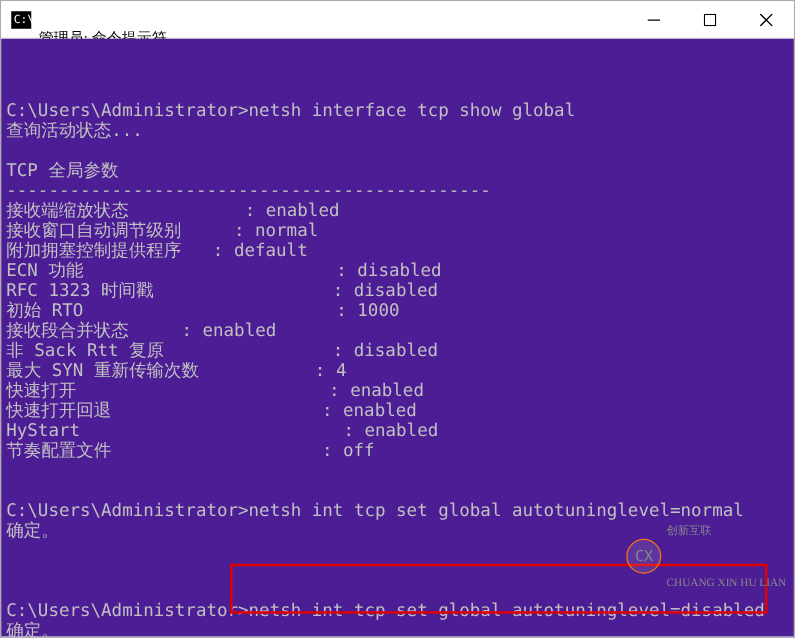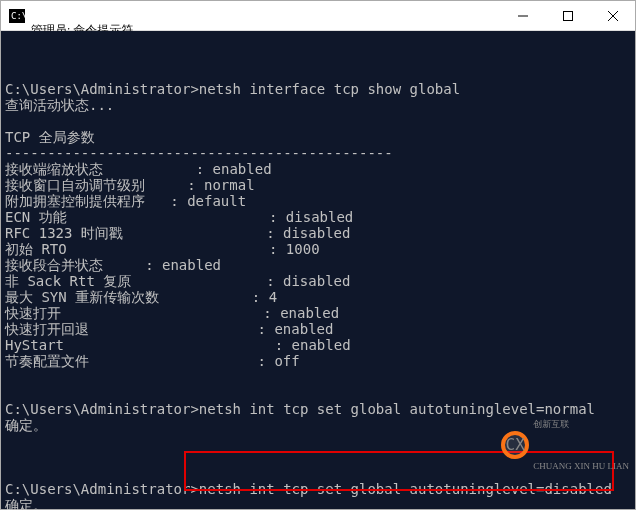--- a/index.html
+++ b/index.html
@@ -50,21 +50,21 @@
       width: 45px;
       height: 100%;
       display: flex;
       align-items: center;
       justify-content: center;
       font-size: 12px;
       color: #000;
     }
     .win-btn svg { width:10px; height:10px; }
     .terminal {
-      background: #0f172a;
+      background: #4c1d95;
       color: #c0c0c0;
       font-family: "NSimSun", "新宋体", "Consolas", monospace;
       font-size: 14px;
       line-height: 16px;
       padding: 2px 4px;
       height: calc(100% - 30px);
       white-space: pre;
       position: relative;
     }
     .line { white-space: pre; }
@@ -84,26 +84,26 @@
       color: #888;
       display: flex;
       align-items: center;
       gap: 4px;
       font-size: 10px;
     }
     .watermark-circle {
       width: 28px;
       height: 28px;
       border-radius: 50%;
-      border: 4px solid #f97316;
+      border: 1px solid #f97316;
       background: rgba(255,255,255,0.1);
       display:flex;
       align-items:center;
       justify-content:center;
-      font-size:16px;
+      font-size:12px;
     }
     .watermark-text { font-size:9px; line-height:10px; color:#888;font-family:Liberation Serif, serif;}
   </style>
 </head>
 <body>
 
 <div class="window">
   <div class="titlebar">
     <div class="titlebar-icon">C:\.</div>
     <div class="titlebar-text">管理员: 命令提示符</div>

